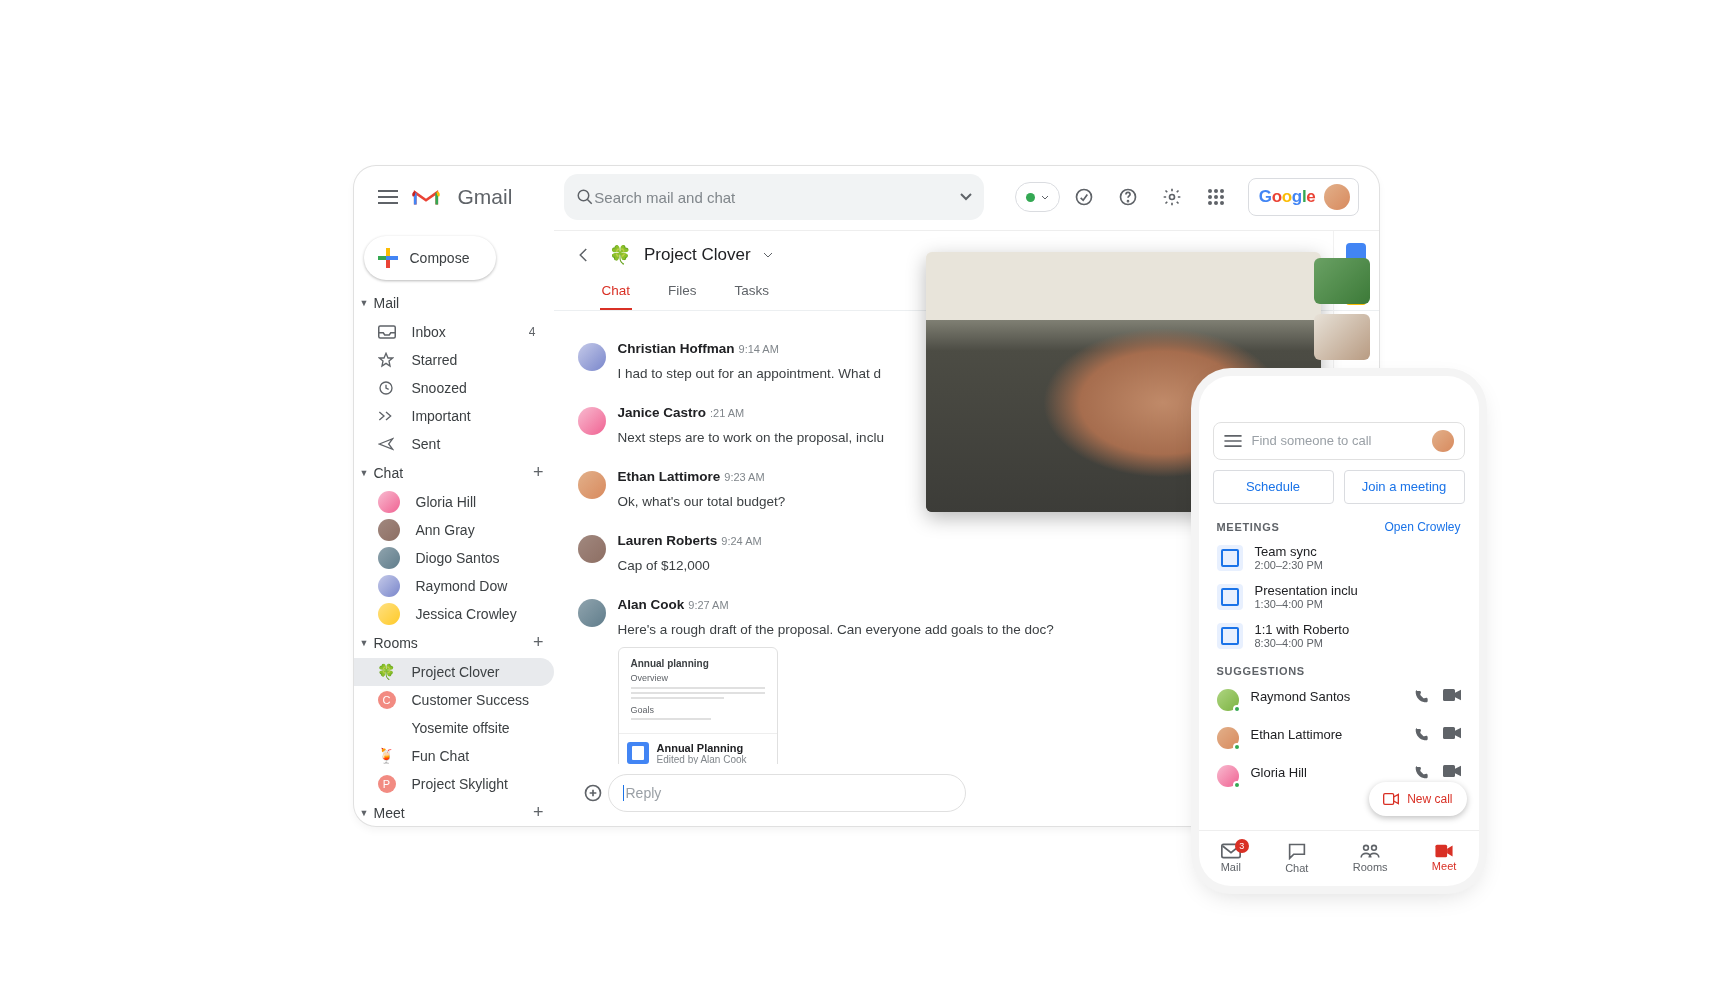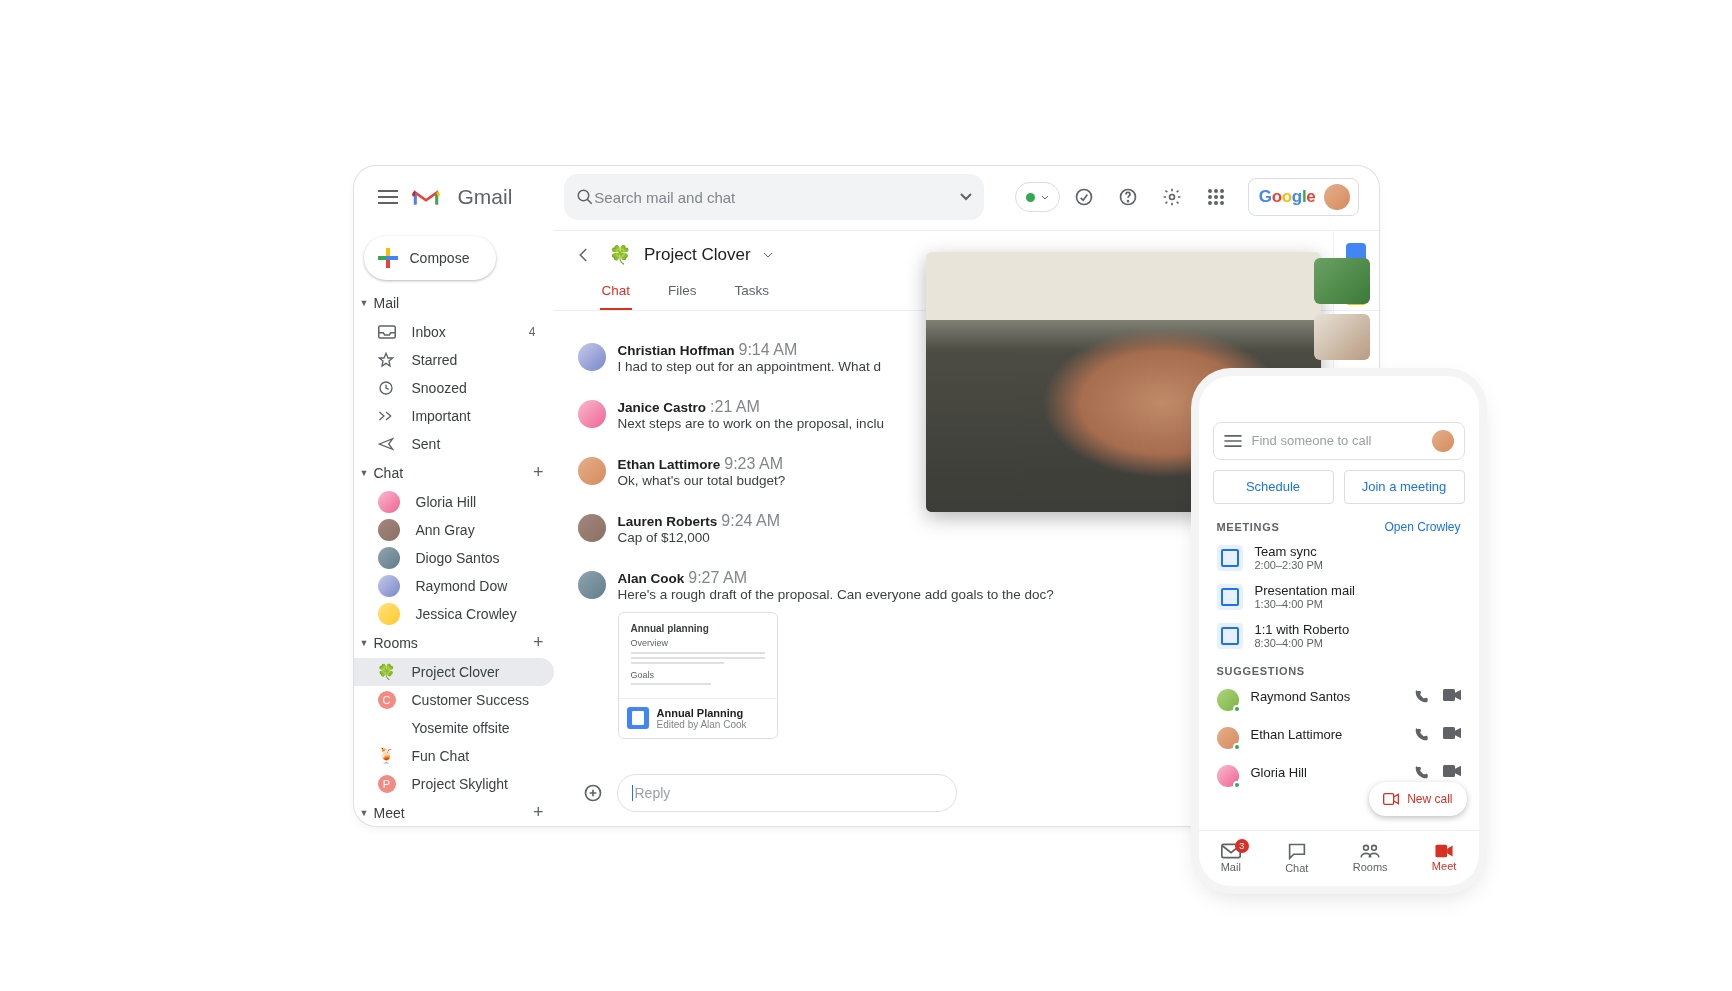--- a/index.html
+++ b/index.html
@@ -110,30 +110,30 @@
   .main{flex:1;border-top:1px solid #eee;display:flex;flex-direction:column;position:relative}
   .thread-hdr{display:flex;align-items:center;height:48px;padding:0 16px;gap:12px}
   .room-title{font-size:17px;font-weight:400}
   .tabs{display:flex;gap:34px;padding-left:46px;border-bottom:1px solid #eceff1;font-size:13.5px;color:#5f6368}
   .tab{padding:4px 2px 10px;cursor:pointer}
   .tab.active{color:#d93025;border-bottom:2px solid #d93025;font-weight:500}
   .messages{flex:1;overflow:auto;padding:30px 24px 0 24px}
   .msg{display:flex;gap:12px;margin-bottom:24px;font-size:13.5px}
   .msg .avatar{width:28px;height:28px;flex:0 0 28px;margin-top:2px}
   .msg .name{font-weight:600}
-  .msg .time{font-size:16px;color:#80868b;font-weight:400;margin-left:4px}
-  .msg .text{color:#3c4043;margin-top:0}
+  .msg .time{font-size:11px;color:#80868b;font-weight:400;margin-left:4px}
+  .msg .text{color:#3c4043;margin-top:10px}
   .doc-card{margin-top:10px;width:160px;border:1px solid #e0e0e0;border-radius:6px;overflow:hidden;font-size:10px;background:#fff}
   .doc-prev{padding:10px 12px;color:#9aa0a6}
   .doc-prev .dt{font-weight:600;color:#3c4043;margin-bottom:4px}
   .doc-prev .ln{height:2px;background:#e0e0e0;margin:3px 0}
   .doc-ftr{display:flex;gap:8px;align-items:center;padding:8px;border-top:1px solid #eee}
   .docs-ico{width:22px;height:22px;background:#4285f4;border-radius:3px;display:flex;align-items:center;justify-content:center}
   .docs-ico::after{content:"";width:12px;height:14px;background:#fff;border-radius:1px}
-  .compose-row{display:flex;align-items:center;gap:9px;padding:10px 24px 14px;}
+  .compose-row{display:flex;align-items:center;gap:0;padding:10px 24px 14px;}
   .reply-field{flex:1;max-width:380px;height:38px;border:1px solid #e0e0e0;border-radius:20px;display:flex;align-items:center;padding:0 14px;color:#9aa0a6;font-size:14px}
   .spacer{flex:1}
   
   .gutter{position:absolute;right:0;top:0;width:46px;height:100%;display:flex;flex-direction:column;align-items:center;gap:22px;padding-top:12px;border-left:1px solid #f1f1f1}
   .gutter .gi{width:20px;height:20px;border-radius:4px}
   .gi.cal{background:#4285f4}
   .gi.keep{background:#fbbc05;border-radius:3px}
   .gi.task{background:#1a73e8;border-radius:50%}
   
   .pip{position:absolute;top:86px;right:58px;width:395px;height:260px;border-radius:6px;overflow:hidden;box-shadow:0 6px 20px rgba(0,0,0,.28);background:linear-gradient(180deg,#f0eee8 0%,#dfd7cc 30%,#222 32%,#444 100%)}
@@ -531,21 +531,21 @@
         <div class="mt">
       <span class="cal-i"></span>
       <div>
             <div class="tl">Team sync</div>
             <div class="tv">2:00–2:30 PM</div>
           </div>
     </div>
         <div class="mt">
       <span class="cal-i"></span>
       <div>
-            <div class="tl">Presentation mail</div>
+            <div class="tl">Presentation inclu</div>
             <div class="tv">1:30–4:00 PM</div>
           </div>
     </div>
         <div class="mt">
       <span class="cal-i"></span>
       <div>
             <div class="tl">1:1 with Roberto</div>
             <div class="tv">8:30–4:00 PM</div>
           </div>
     </div>

